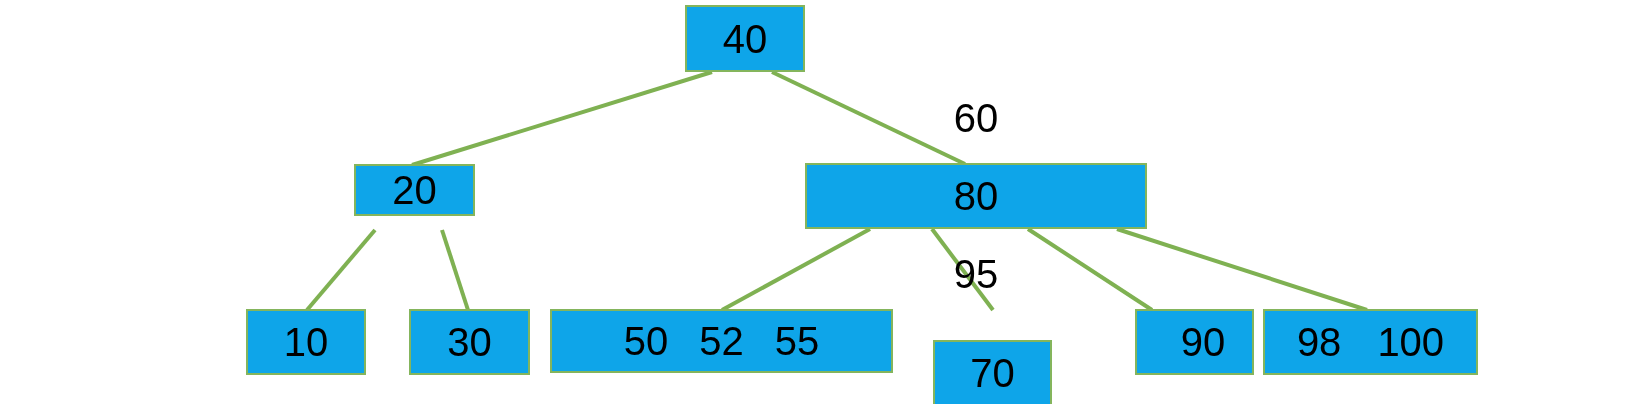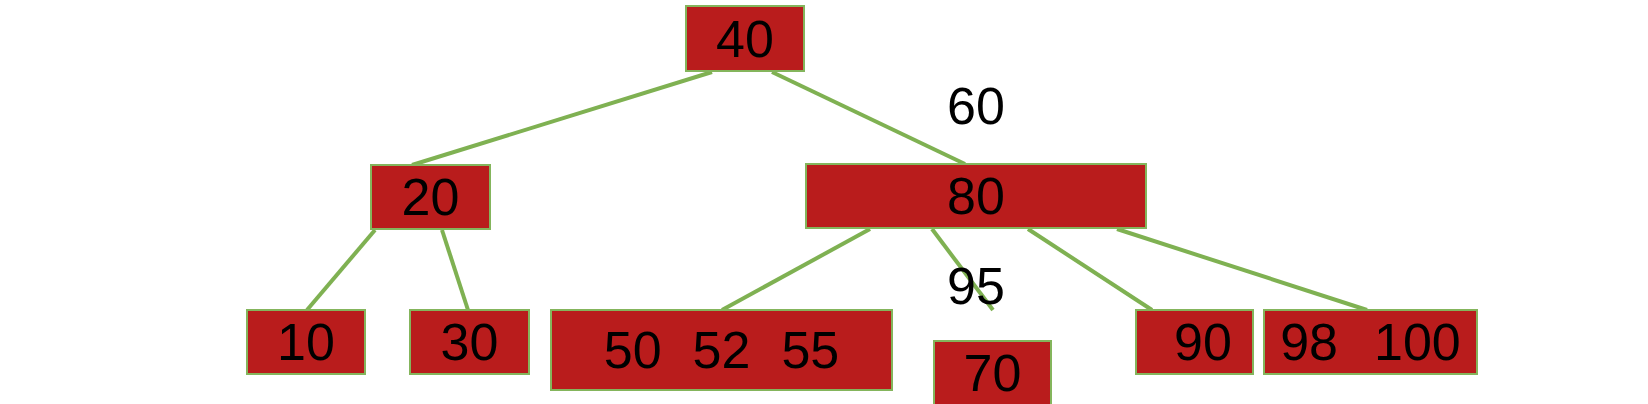--- a/index.html
+++ b/index.html
@@ -19,27 +19,27 @@
     position: absolute;
     left: 0;
     top: 0;
     width: 1648px;
     height: 404px;
     display: block;
   }
   .btree-node {
     position: absolute;
     box-sizing: border-box;
-    background: #b91c1c;
+    background: #0ea5e9;
     display: flex;
     align-items: center;
     justify-content: center;
     gap: 38px;
     color: #000000;
-    font-size: 52px;
+    font-size: 40px;
     line-height: 1;
     white-space: nowrap;
   }
   .btree-node.leaf-98-100 { gap: 36px; }
   .node-key {
     display: inline-block;
   }
 </style>
 </head>
 <body>
@@ -52,35 +52,35 @@
       <line x1="442" y1="230" x2="468" y2="310" stroke="#7fb152" stroke-width="4"></line>
       <line x1="870" y1="229" x2="722" y2="310" stroke="#7fb152" stroke-width="4"></line>
       <line x1="932" y1="229" x2="993" y2="310" stroke="#7fb152" stroke-width="4"></line>
       <line x1="1028" y1="229" x2="1152" y2="310" stroke="#7fb152" stroke-width="4"></line>
       <line x1="1117" y1="229" x2="1367" y2="310" stroke="#7fb152" stroke-width="4"></line>
     </svg>
 
 <div class="btree-node root-40" style="left: 685px; top: 5px; width: 120px; height: 67px; border: 2.5px solid rgb(132, 181, 92); color: rgb(0, 0, 0);">
       <span class="node-key">40</span>
     </div>
-    <div class="btree-node node-20" style="left: 370px; top: 164px; width: 121px; height: 66px; border: 2.5px solid rgb(132, 181, 92); color: rgb(0, 0, 0);">
+    <div class="btree-node node-20" style="left: 354px; top: 164px; width: 121px; height: 52px; border: 2.5px solid rgb(132, 181, 92); color: rgb(0, 0, 0);">
       <span class="node-key">20</span>
     </div>
     <div class="btree-node node-60-80-95" style="left: 805px; top: 163px; width: 342px; height: 66px; border: 2.5px solid rgb(132, 181, 92); color: rgb(0, 0, 0); flex-direction: column;">
       <span class="node-key">60</span>
       <span class="node-key">80</span>
       <span class="node-key">95</span>
     </div>
     <div class="btree-node leaf-10" style="left: 246px; top: 309px; width: 120px; height: 66px; border: 2.5px solid rgb(132, 181, 92); color: rgb(0, 0, 0); justify-content: center;">
       <span class="node-key">10</span>
     </div>
     <div class="btree-node leaf-30" style="left: 409px; top: 309px; width: 121px; height: 66px; border: 2.5px solid rgb(132, 181, 92); color: rgb(0, 0, 0); justify-content: center;">
       <span class="node-key">30</span>
     </div>
-    <div class="btree-node leaf-50-52-55" style="left: 550px; top: 309px; width: 343px; height: 82px; border: 2.5px solid rgb(132, 181, 92); color: rgb(0, 0, 0); gap: 31px;">
+    <div class="btree-node leaf-50-52-55" style="left: 550px; top: 309px; width: 343px; height: 64px; border: 2.5px solid rgb(132, 181, 92); color: rgb(0, 0, 0); gap: 31px;">
       <span class="node-key">50</span>
       <span class="node-key">52</span>
       <span class="node-key">55</span>
     </div>
     <div class="btree-node leaf-70" style="left: 933px; top: 309px; width: 119px; height: 66px; border: 2.5px solid rgb(132, 181, 92); color: rgb(0, 0, 0); margin-top: 31px;">
       <span class="node-key">70</span>
     </div>
     <div class="btree-node leaf-90" style="left: 1135px; top: 309px; width: 119px; height: 66px; border: 2.5px solid rgb(132, 181, 92); color: rgb(0, 0, 0); padding-left: 17px;">
       <span class="node-key">90</span>
     </div>

